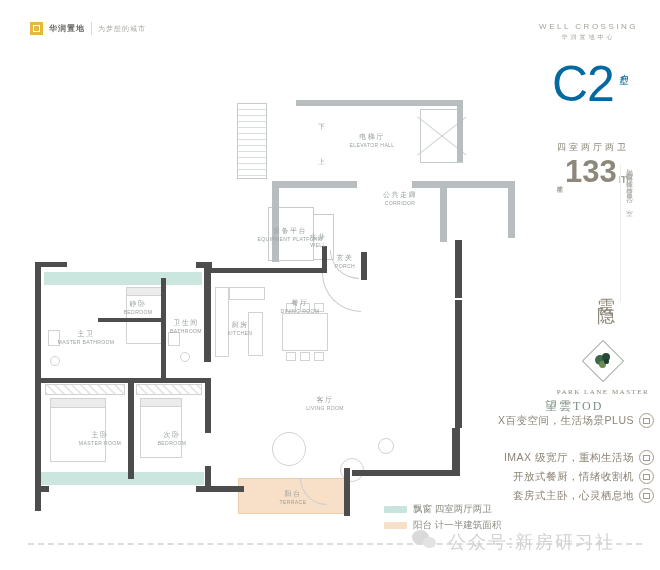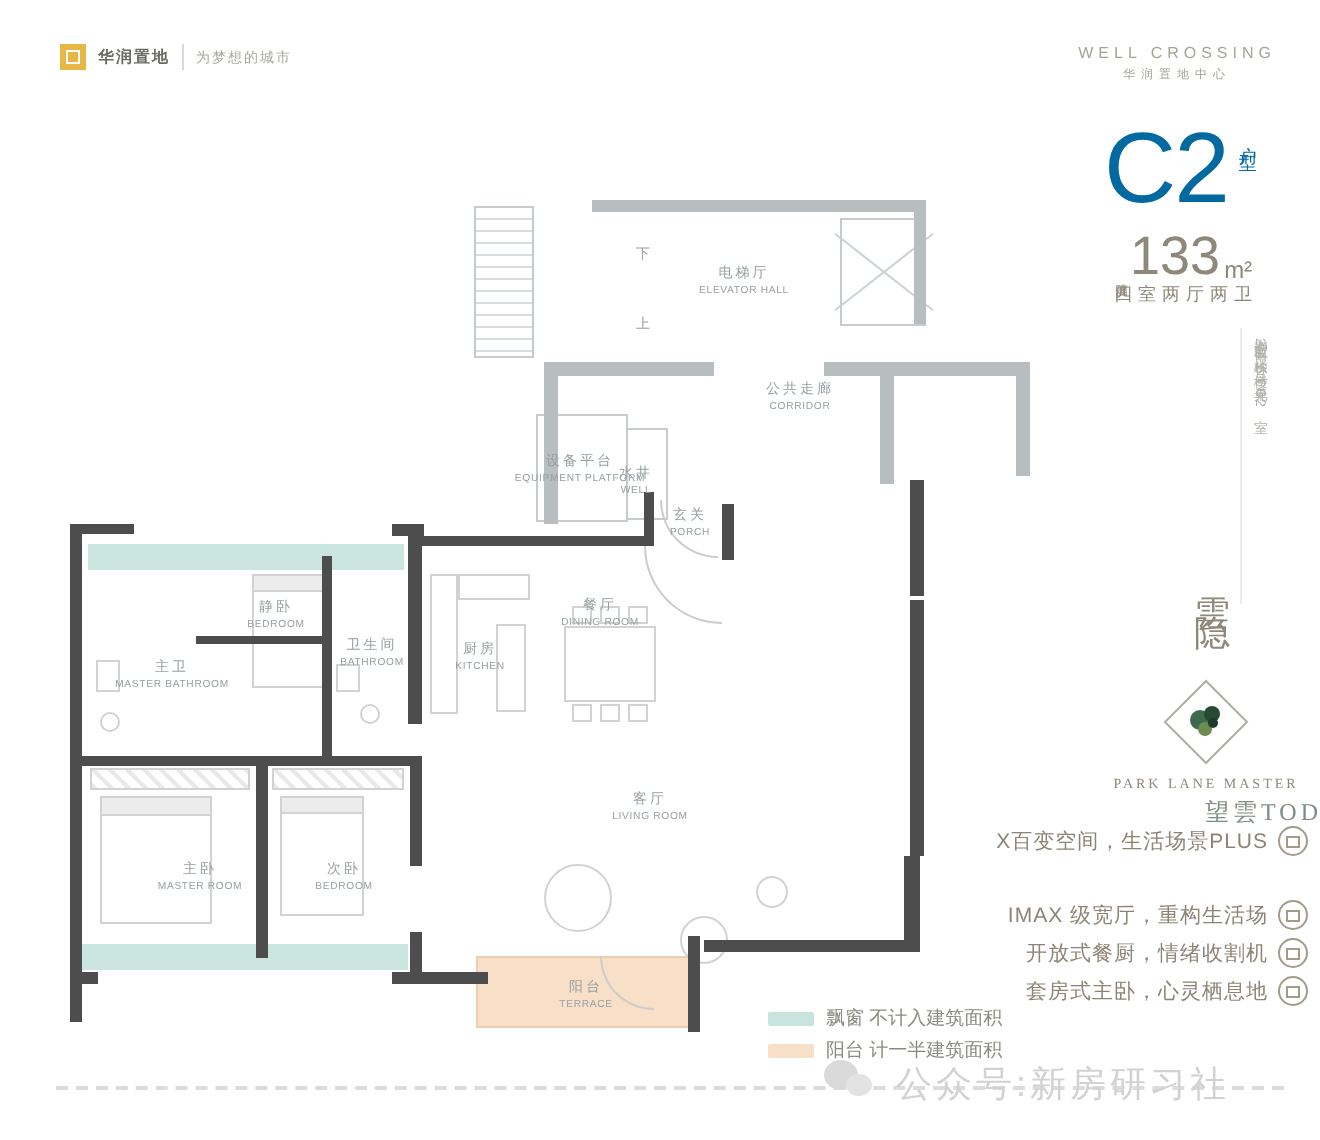--- a/index.html
+++ b/index.html
@@ -15,40 +15,40 @@
   #brand .slogan{font-size:7px;color:#a9a9a2;letter-spacing:1px;}
   #project{right:22px;top:22px;text-align:center;color:#a4a49b;}
   #project .l1{font-size:8px;letter-spacing:2.5px;}
   #project .l2{font-size:6px;letter-spacing:3px;margin-top:2px;}
   
   #model{left:552px;top:58px;display:flex;align-items:flex-start;color:#0369a1;}
   #model .big{font-size:50px;line-height:52px;font-weight:300;letter-spacing:-1px;}
   #model .suf{writing-mode:vertical-rl;font-size:9px;letter-spacing:3px;margin:8px 0 0 3px;}
   #area{left:556px;top:113px;display:flex;align-items:flex-end;color:#8e887a;}
   #area .pre{writing-mode:vertical-rl;font-size:6px;line-height:7px;letter-spacing:1px;margin:0 2px 4px 0;color:#9b958a;}
-  #area .num{font-size:27px;line-height:30px;font-weight:400;}
+  #area .num{font-size:31px;line-height:30px;font-weight:700;margin-top:44px;}
   #area .unit{font-size:12px;margin:0 0 1px 2px;}
   #layoutline{left:557px;top:141px;font-size:9px;letter-spacing:3px;color:#8e887a;}
   #srcnote{right:26px;top:164px;height:138px;writing-mode:vertical-rl;
            font-size:7px;letter-spacing:1px;color:#b3b3ad;border-left:1px solid #ececea;padding-left:3px;}
   #unitname{left:594px;top:284px;writing-mode:vertical-rl;
             font-family:"Liberation Serif","DejaVu Serif",serif;
             font-size:18px;letter-spacing:9px;color:#8e887a;}
   
   #plogo{left:584px;top:342px;width:38px;height:38px;}
   #plogo .dia{position:absolute;left:4px;top:4px;width:28px;height:28px;
               border:1px solid #a9b0a6;transform:rotate(45deg);}
   #plogo .c1,#plogo .c2,#plogo .c3,#plogo .c4{position:absolute;border-radius:50%;}
   #plogo .c1{left:11px;top:13px;width:10px;height:10px;background:#3c6a4c;}
   #plogo .c2{left:18px;top:11px;width:8px;height:8px;background:#274a35;}
   #plogo .c3{left:15px;top:19px;width:7px;height:7px;background:#6e8b52;}
   #plogo .c4{left:20px;top:17px;width:5px;height:5px;background:#1e3a29;}
   #ptitle{left:545px;top:388px;width:116px;text-align:center;font-family:"Liberation Serif","DejaVu Serif",serif;
           font-size:7px;letter-spacing:1.5px;color:#8e887a;}
-  #psub{left:545px;top:398px;width:116px;text-align:right;font-family:"Liberation Serif","DejaVu Serif",serif;
+  #psub{left:545px;top:398px;width:116px;text-align:left;font-family:"Liberation Serif","DejaVu Serif",serif;
         font-size:12px;letter-spacing:2px;color:#7f8d83;}
   
   .feat{right:6px;display:flex;align-items:center;justify-content:flex-end;gap:5px;
         font-size:10.5px;color:#8d8476;letter-spacing:0.5px;}
   .ficon{width:13px;height:13px;border:1px solid #a39a8c;border-radius:50%;
          display:flex;align-items:center;justify-content:center;flex:0 0 auto;}
   .ficon i{display:block;width:5px;height:4px;border:1px solid #a39a8c;}
   
   .leg{left:384px;display:flex;align-items:center;gap:6px;font-size:9.5px;color:#8b8b83;}
   .sw{width:23px;height:7px;border-radius:1px;}
@@ -140,21 +140,21 @@
   </div>
   <div class="abs feat" style="top:488px;">
     <span>套房式主卧，心灵栖息地</span>
     <span class="ficon">
         <i></i>
       </span>
   </div>
 
   <div class="abs leg" style="top:503px;">
     <span class="sw teal"></span>
-    <span>飘窗 不计入建筑面积</span>
+    <span>飘窗 四室两厅两卫</span>
   </div>
   <div class="abs leg" style="top:519px;">
     <span class="sw peach"></span>
     <span>阳台 计一半建筑面积</span>
   </div>
 
   <div class="abs" id="dash"></div>
   <div class="abs" id="wm">
     <span id="wicon">
         <span class="b1"></span>

